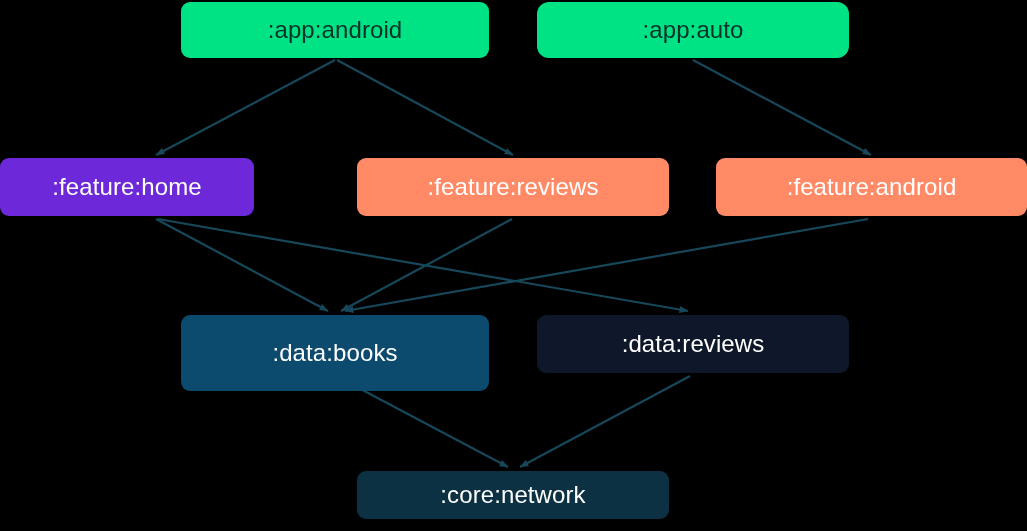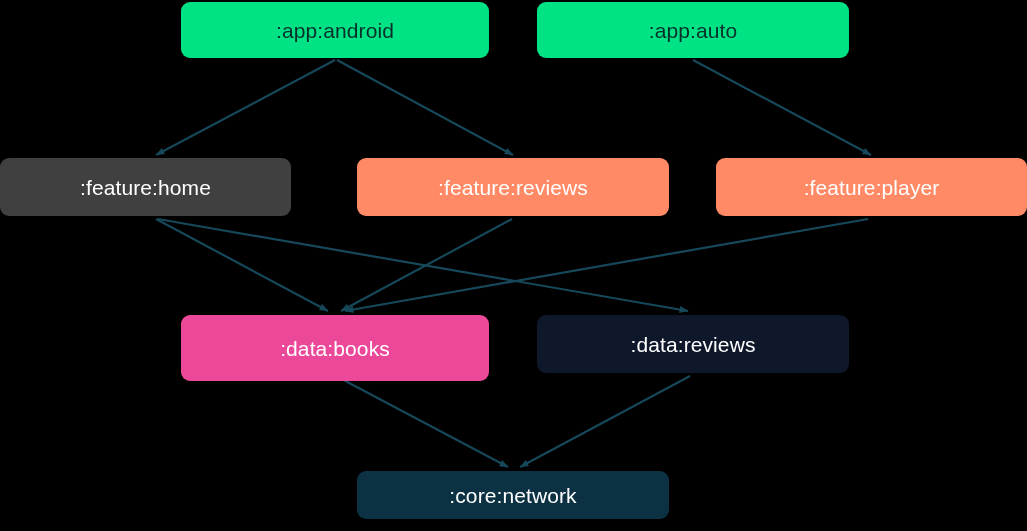--- a/index.html
+++ b/index.html
@@ -24,21 +24,21 @@
     width: 1027px;
     height: 531px;
   }
   .node {
     position: absolute;
     display: flex;
     align-items: center;
     justify-content: center;
     border-radius: 9px;
     box-sizing: border-box;
-    font-size: 21px;
+    font-size: 24px;
     letter-spacing: 0.1px;
     white-space: nowrap;
     z-index: 2;
   }
   .node-label {
     display: block;
     line-height: 1;
   }
 </style>
 </head>
@@ -62,33 +62,33 @@
         <line x1="868" y1="219" x2="345" y2="311" stroke="#16485A" stroke-width="2.2" marker-end="url(#arrowhead)"></line>
         <line x1="336" y1="376" x2="508" y2="467" stroke="#16485A" stroke-width="2.2" marker-end="url(#arrowhead)"></line>
         <line x1="690" y1="376" x2="520" y2="467" stroke="#16485A" stroke-width="2.2" marker-end="url(#arrowhead)"></line>
       </g>
   </svg>
 
   <div id="node-layer">
       <div class="node" style="left: 181px; top: 2px; width: 308px; height: 56px; background: rgb(0, 227, 132); color: rgb(6, 48, 42);">
         <span class="node-label">:app:android</span>
       </div>
-      <div class="node" style="left: 537px; top: 2px; width: 312px; height: 56px; background: rgb(0, 227, 132); color: rgb(6, 48, 42);">
+      <div class="node" style="left: 537px; top: 2px; width: 312px; height: 56px; background: rgb(0, 227, 132); color: rgb(6, 48, 42); border-radius: 12px;">
         <span class="node-label">:app:auto</span>
       </div>
-      <div class="node" style="left: 0px; top: 158px; width: 291px; height: 58px; background: #404040; color: rgb(255, 255, 255); text-align: center;">
+      <div class="node" style="left: 0px; top: 158px; width: 254px; height: 58px; background: #6d28d9; color: rgb(255, 255, 255); text-align: center;">
         <span class="node-label">:feature:home</span>
       </div>
       <div class="node" style="left: 357px; top: 158px; width: 312px; height: 58px; background: rgb(255, 138, 101); color: rgb(255, 255, 255); text-align: right;">
         <span class="node-label">:feature:reviews</span>
       </div>
       <div class="node" style="left: 716px; top: 158px; width: 311px; height: 58px; background: rgb(255, 138, 101); color: rgb(255, 255, 255);">
-        <span class="node-label">:feature:player</span>
+        <span class="node-label">:feature:android</span>
       </div>
-      <div class="node" style="left: 181px; top: 315px; width: 308px; height: 66px; background: #ec4899; color: rgb(255, 255, 255);">
+      <div class="node" style="left: 181px; top: 315px; width: 308px; height: 76px; background: #0c4a6e; color: rgb(255, 255, 255);">
         <span class="node-label">:data:books</span>
       </div>
       <div class="node" style="left: 537px; top: 315px; width: 312px; height: 58px; background: #0f172a; color: rgb(255, 255, 255);">
         <span class="node-label">:data:reviews</span>
       </div>
       <div class="node" style="left: 357px; top: 471px; width: 312px; height: 48px; background: rgb(11, 49, 66); color: rgb(255, 255, 255);">
         <span class="node-label">:core:network</span>
       </div>
     </div>
 

